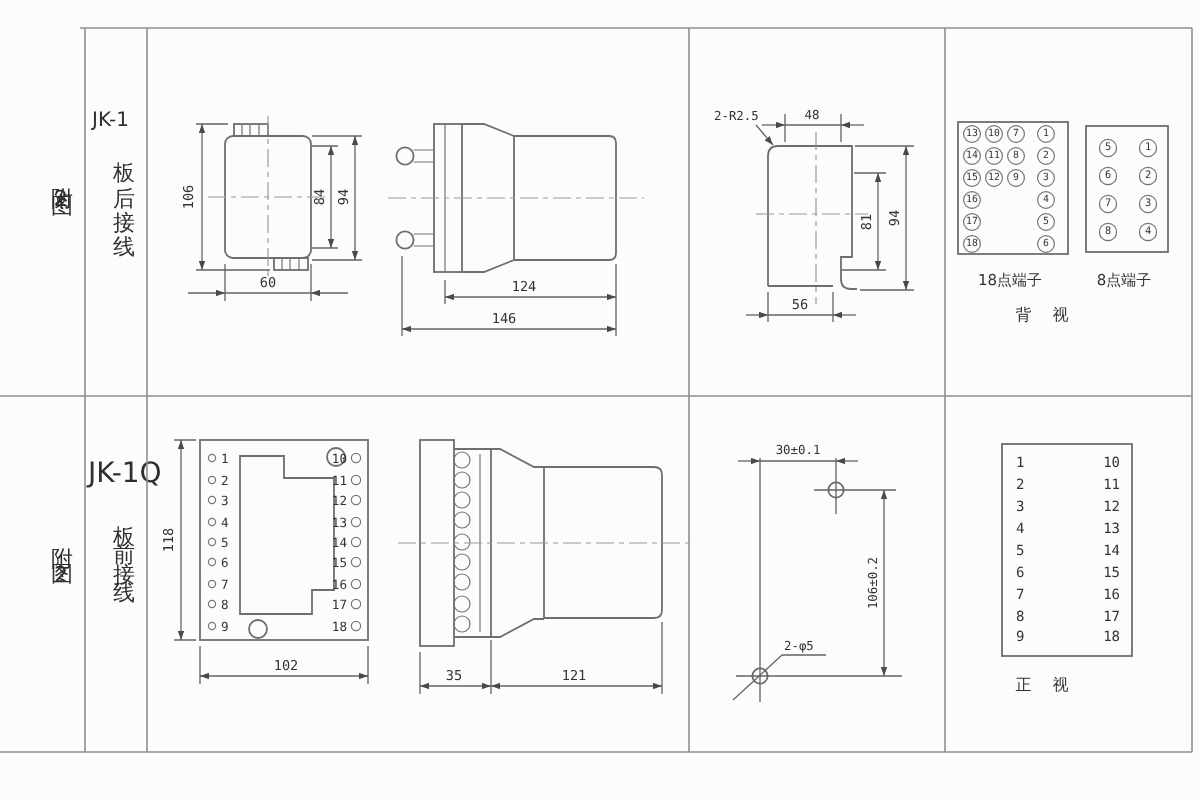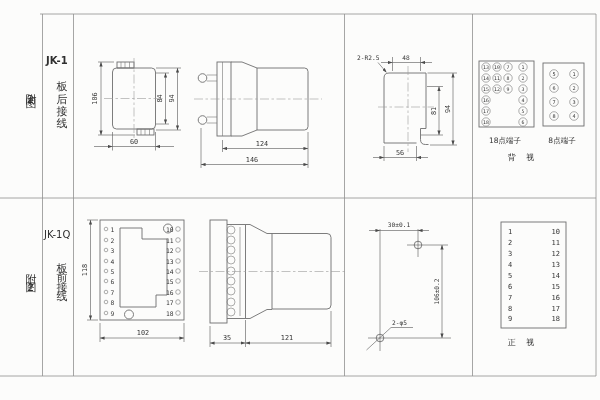--- a/index.html
+++ b/index.html
@@ -24,24 +24,24 @@
   .zh2{font:8px "DejaVu Sans",sans-serif;letter-spacing:4px;}
   .side-label{position:absolute;color:#2f2f2f;}
   .vtext{writing-mode:vertical-lr;text-orientation:upright;}
 </style>
 </head>
 <body>
 
 <div class="stage">
 
   <div class="side-label vtext" style="left:22px;top:85px;font-size:11px;letter-spacing:4px;">附图2</div>
-  <div class="side-label" style="left:46px;top:55px;font-size:10px;font-weight:bold;">JK-1</div>
+  <div class="side-label" style="left:46px;top:55px;font-size:10px;">JK-1</div>
   <div class="side-label vtext" style="left:53px;top:72px;font-size:11px;letter-spacing:12px;">板后接线</div>
 
-  <div class="side-label" style="left:44px;top:229px;font-size:10px;">JK-1Q</div>
+  <div class="side-label" style="left:44px;top:229px;font-size:14px;">JK-1Q</div>
   <div class="side-label vtext" style="left:53px;top:254px;font-size:11px;letter-spacing:9px;">板前接线</div>
   <div class="side-label vtext" style="left:22px;top:265px;font-size:11px;letter-spacing:8px;">附图2</div>
 
   <svg width="600" height="400" viewBox="0 0 600 400">
     <defs>
       <marker id="arw" viewBox="0 0 7 5" refX="7" refY="2.5" markerWidth="7" markerHeight="5" orient="auto-start-reverse">
         <path d="M0,0 L7,2.5 L0,5 Z" fill="#4a4a4a"></path>
       </marker>
     </defs>
 

